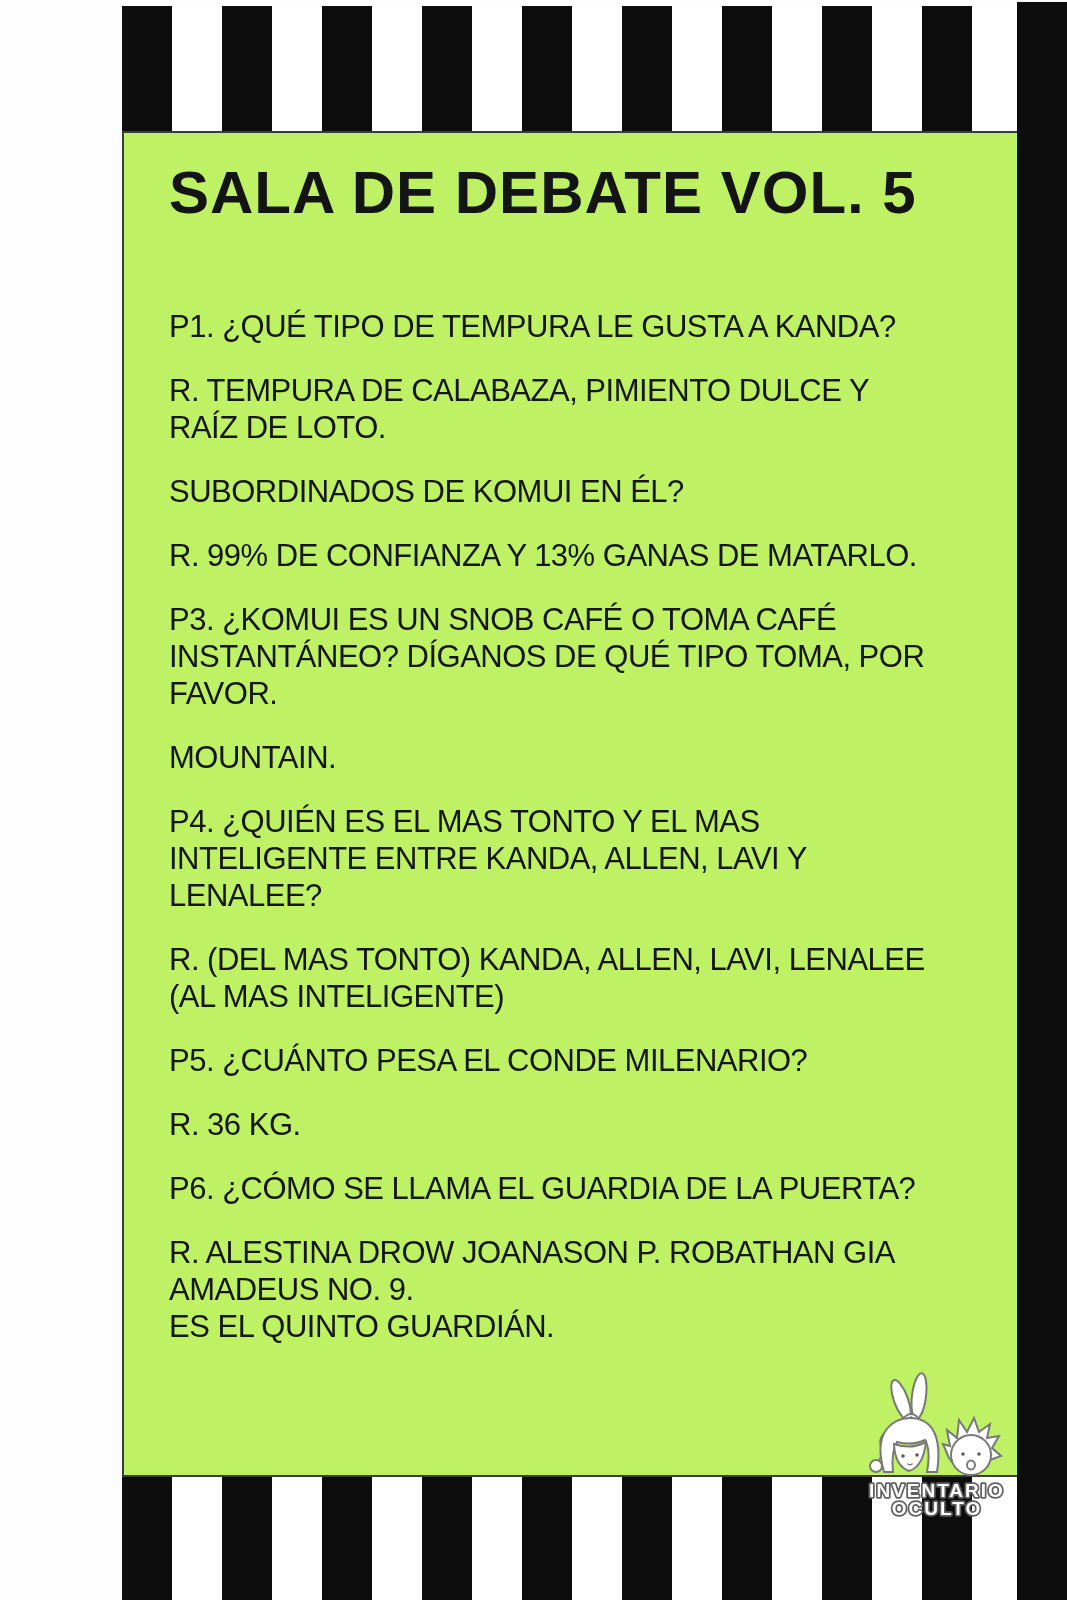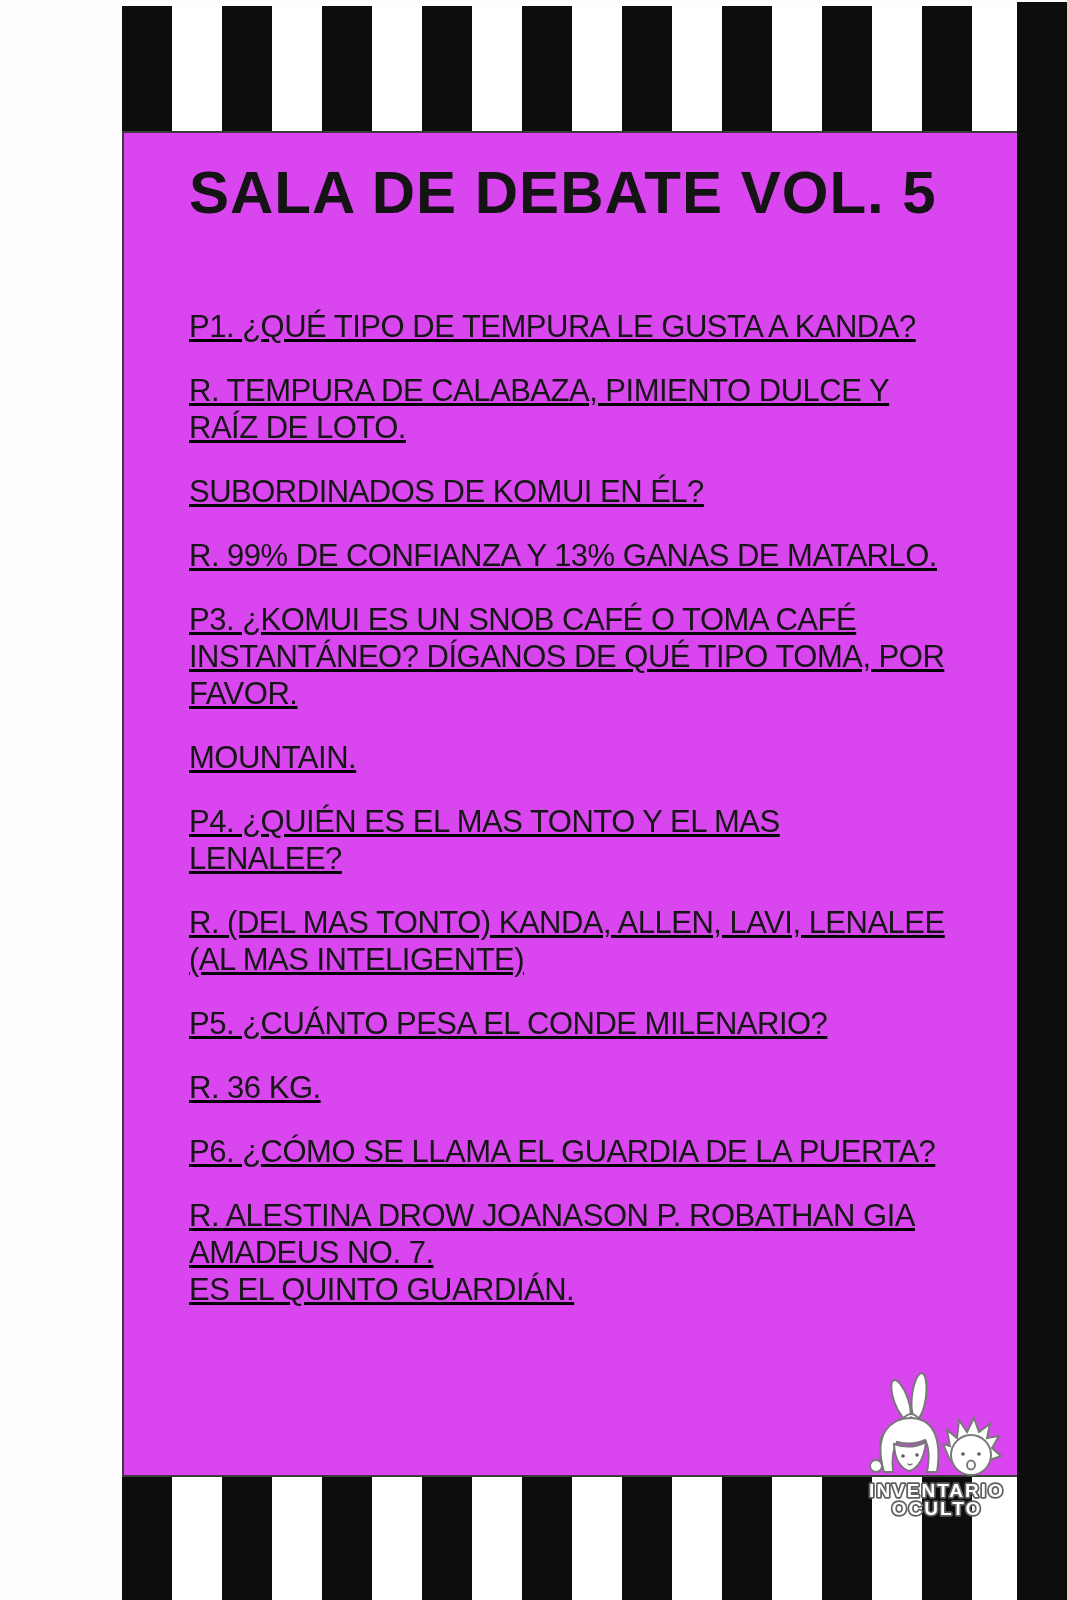--- a/index.html
+++ b/index.html
@@ -28,40 +28,39 @@
     position: absolute;
     left: 1017px; top: 2px; width: 50px; height: 1598px;
     background: #0d0d0d;
   }
 
   
   .content-box {
     position: absolute;
     left: 122px; top: 131px;
     width: 895px; height: 1346px;
-    background: #d946ef;
+    background: #bef264;
     border-top: 2px solid #3c3c3c;
     border-left: 2px solid #3c3c3c;
     border-bottom: 2px solid #3c3c3c;
     box-sizing: border-box;
     overflow: hidden;
-    padding-left: 20px;
   }
 
   .title {
     margin: 30px 0 0 45px;
     font-size: 60px;
     line-height: 60px;
     font-weight: bold;
     letter-spacing: 1px;
     color: #141414;
     white-space: nowrap;
   }
 
-  .qa-list { margin: 85px 38px 0 45px; text-decoration: underline; }
+  .qa-list { margin: 85px 38px 0 45px; }
   .para { margin: 0 0 27px 0; }
   .line {
     font-size: 31px;
     line-height: 37px;
     letter-spacing: -0.5px;
     color: #161616;
     white-space: nowrap;
   }
 
   
@@ -122,20 +121,21 @@
         <div class="line">INSTANTÁNEO? DÍGANOS DE QUÉ TIPO TOMA, POR</div>
         <div class="line">FAVOR.</div>
       </div>
 
       <div class="para">
         <div class="line">MOUNTAIN.</div>
       </div>
 
       <div class="para">
         <div class="line">P4. ¿QUIÉN ES EL MAS TONTO Y EL MAS</div>
+        <div class="line">INTELIGENTE ENTRE KANDA, ALLEN, LAVI Y</div>
         <div class="line">LENALEE?</div>
       </div>
 
       <div class="para">
         <div class="line">R. (DEL MAS TONTO) KANDA, ALLEN, LAVI, LENALEE</div>
         <div class="line">(AL MAS INTELIGENTE)</div>
       </div>
 
       <div class="para">
         <div class="line">P5. ¿CUÁNTO PESA EL CONDE MILENARIO?</div>
@@ -144,21 +144,21 @@
       <div class="para">
         <div class="line">R. 36 KG.</div>
       </div>
 
       <div class="para">
         <div class="line">P6. ¿CÓMO SE LLAMA EL GUARDIA DE LA PUERTA?</div>
       </div>
 
       <div class="para">
         <div class="line">R. ALESTINA DROW JOANASON P. ROBATHAN GIA</div>
-        <div class="line">AMADEUS NO. 7.</div>
+        <div class="line">AMADEUS NO. 9.</div>
         <div class="line">ES EL QUINTO GUARDIÁN.</div>
       </div>
 
     </div>
   </div>
 
   <svg class="watermark" viewBox="0 0 165 156">
     <g>
 
       <ellipse class="wm-stroke" cx="48" cy="28" rx="7" ry="21" transform="rotate(-20 48 28)"></ellipse>

